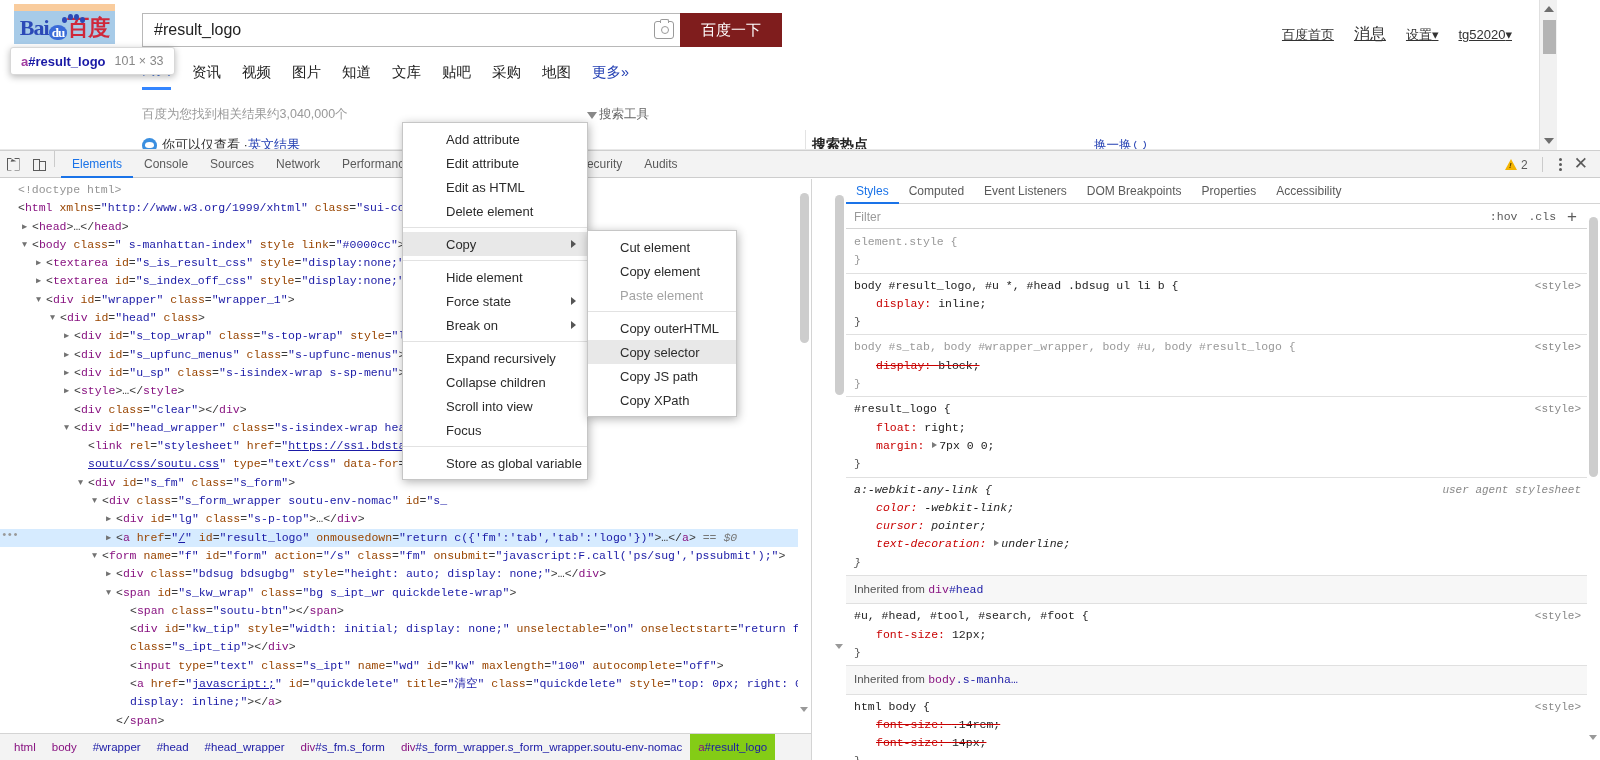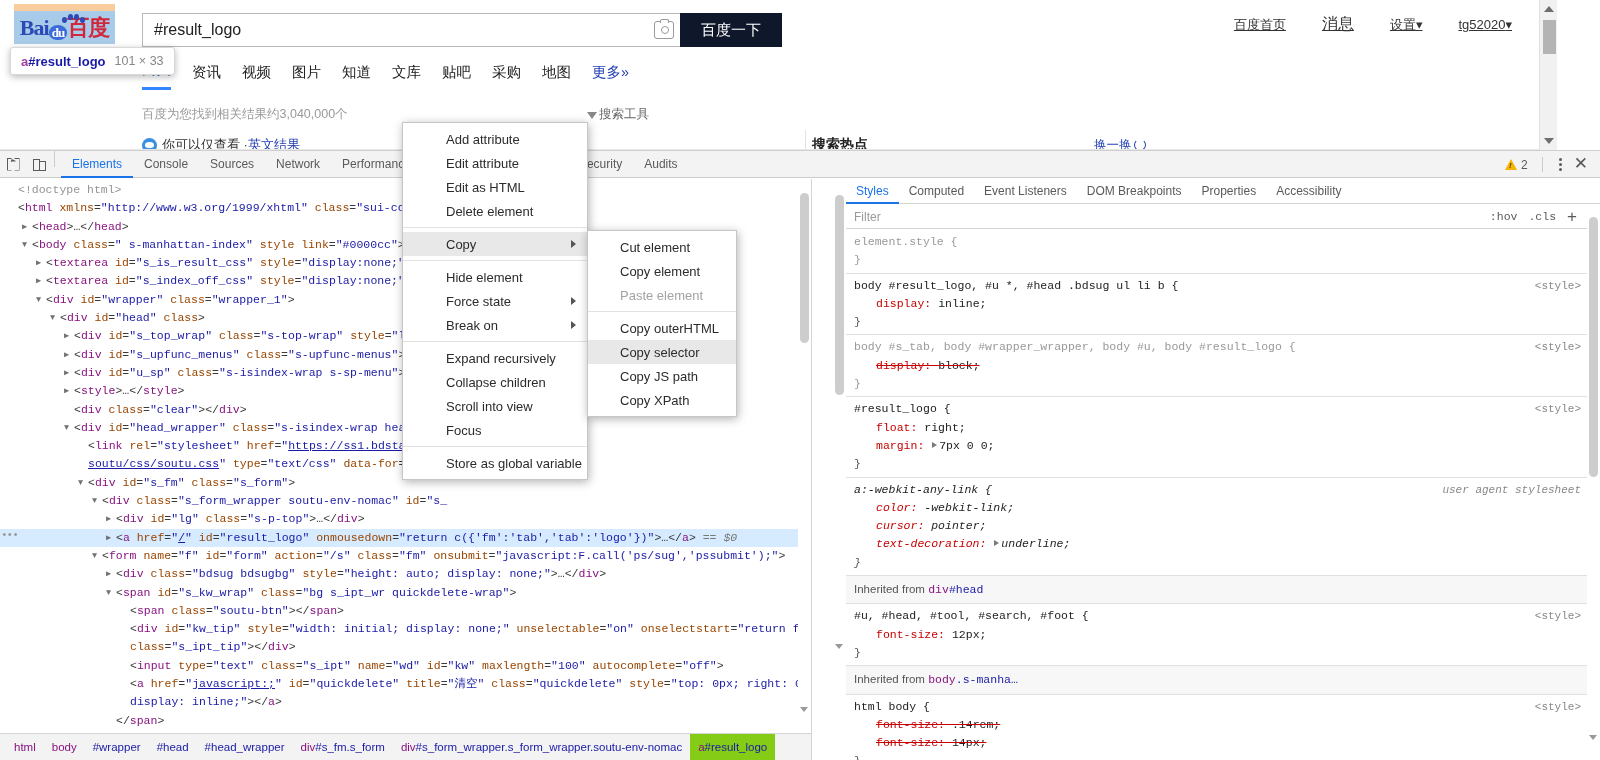--- a/index.html
+++ b/index.html
@@ -38,21 +38,21 @@
   #search-row { position:absolute; left:142px; top:13px; width:640px; height:34px; display:flex; }
   #search-input-wrap {
     flex:1; border:1px solid #b8b8b8; border-right:none; background:#fff;
     display:flex; align-items:center; padding:0 6px 0 11px; height:34px;
   }
   #search-text { flex:1; font-size:16px; color:#222; font-family:"Liberation Sans", sans-serif; }
   #camera-icon { width:20px; height:18px; border:1.4px solid #9a9a9a; border-radius:3px; position:relative; }
   #camera-icon::before { content:""; position:absolute; left:5.5px; top:4px; width:6px; height:6px; border:1.3px solid #9a9a9a; border-radius:50%; }
   #camera-icon::after { content:""; position:absolute; left:5px; top:-3.4px; width:7px; height:3px; border:1.4px solid #9a9a9a; border-bottom:none; border-radius:2px 2px 0 0; background:#fff; }
   #search-btn {
-    width:102px; height:34px; background:#0f172a; color:#fff; border:none;
+    width:102px; height:34px; background:#7f1d1d; color:#fff; border:none;
     font-size:15px; cursor:pointer; font-family:"Liberation Sans", sans-serif;
   }
 
   #nav-tabs { position:absolute; left:142px; top:60px; display:flex; align-items:flex-end; height:30px; }
   .nav-tab { font-size:14.5px; color:#222; margin-right:21px; text-decoration:none; padding-bottom:8px; cursor:pointer; }
   .nav-tab.active { color:#2b61d1; border-bottom:3px solid #3385ff; font-weight:normal; }
   .nav-tab.more { color:#2440b3; }
 
   #result-count { position:absolute; left:142px; top:106px; font-size:12.5px; color:#999; }
   #search-tools { position:absolute; left:587px; top:106px; font-size:12.5px; color:#666; cursor:pointer; }
@@ -226,21 +226,21 @@
   </div>
 
   <div id="search-row">
     <div id="search-input-wrap">
       <span id="search-text">#result_logo</span>
       <span id="camera-icon"></span>
     </div>
     <button id="search-btn">百度一下</button>
   </div>
 
-  <div style="position:absolute; right:45px; top:14px; display:flex; gap:36px; align-items:center;">
+  <div style="position:absolute; right:45px; top:24px; display:flex; gap:20px; align-items:center;">
     <a style="font-size:13px;color:#333;text-decoration:underline;cursor:pointer;">百度首页</a>
     <a style="font-size:16px;color:#333;text-decoration:underline;cursor:pointer;">消息</a>
     <a style="font-size:13px;color:#333;text-decoration:underline;cursor:pointer;"><span>设置</span><span style="text-decoration:none;">▾</span></a>
     <a style="font-size:13px;color:#333;text-decoration:underline;cursor:pointer;"><span>tg52020</span><span style="text-decoration:none;">▾</span></a>
   </div>
 
   <div id="nav-tabs">
       <a class="nav-tab active"><span>网页</span></a>
       <a class="nav-tab"><span>资讯</span></a>
       <a class="nav-tab"><span>视频</span></a>

